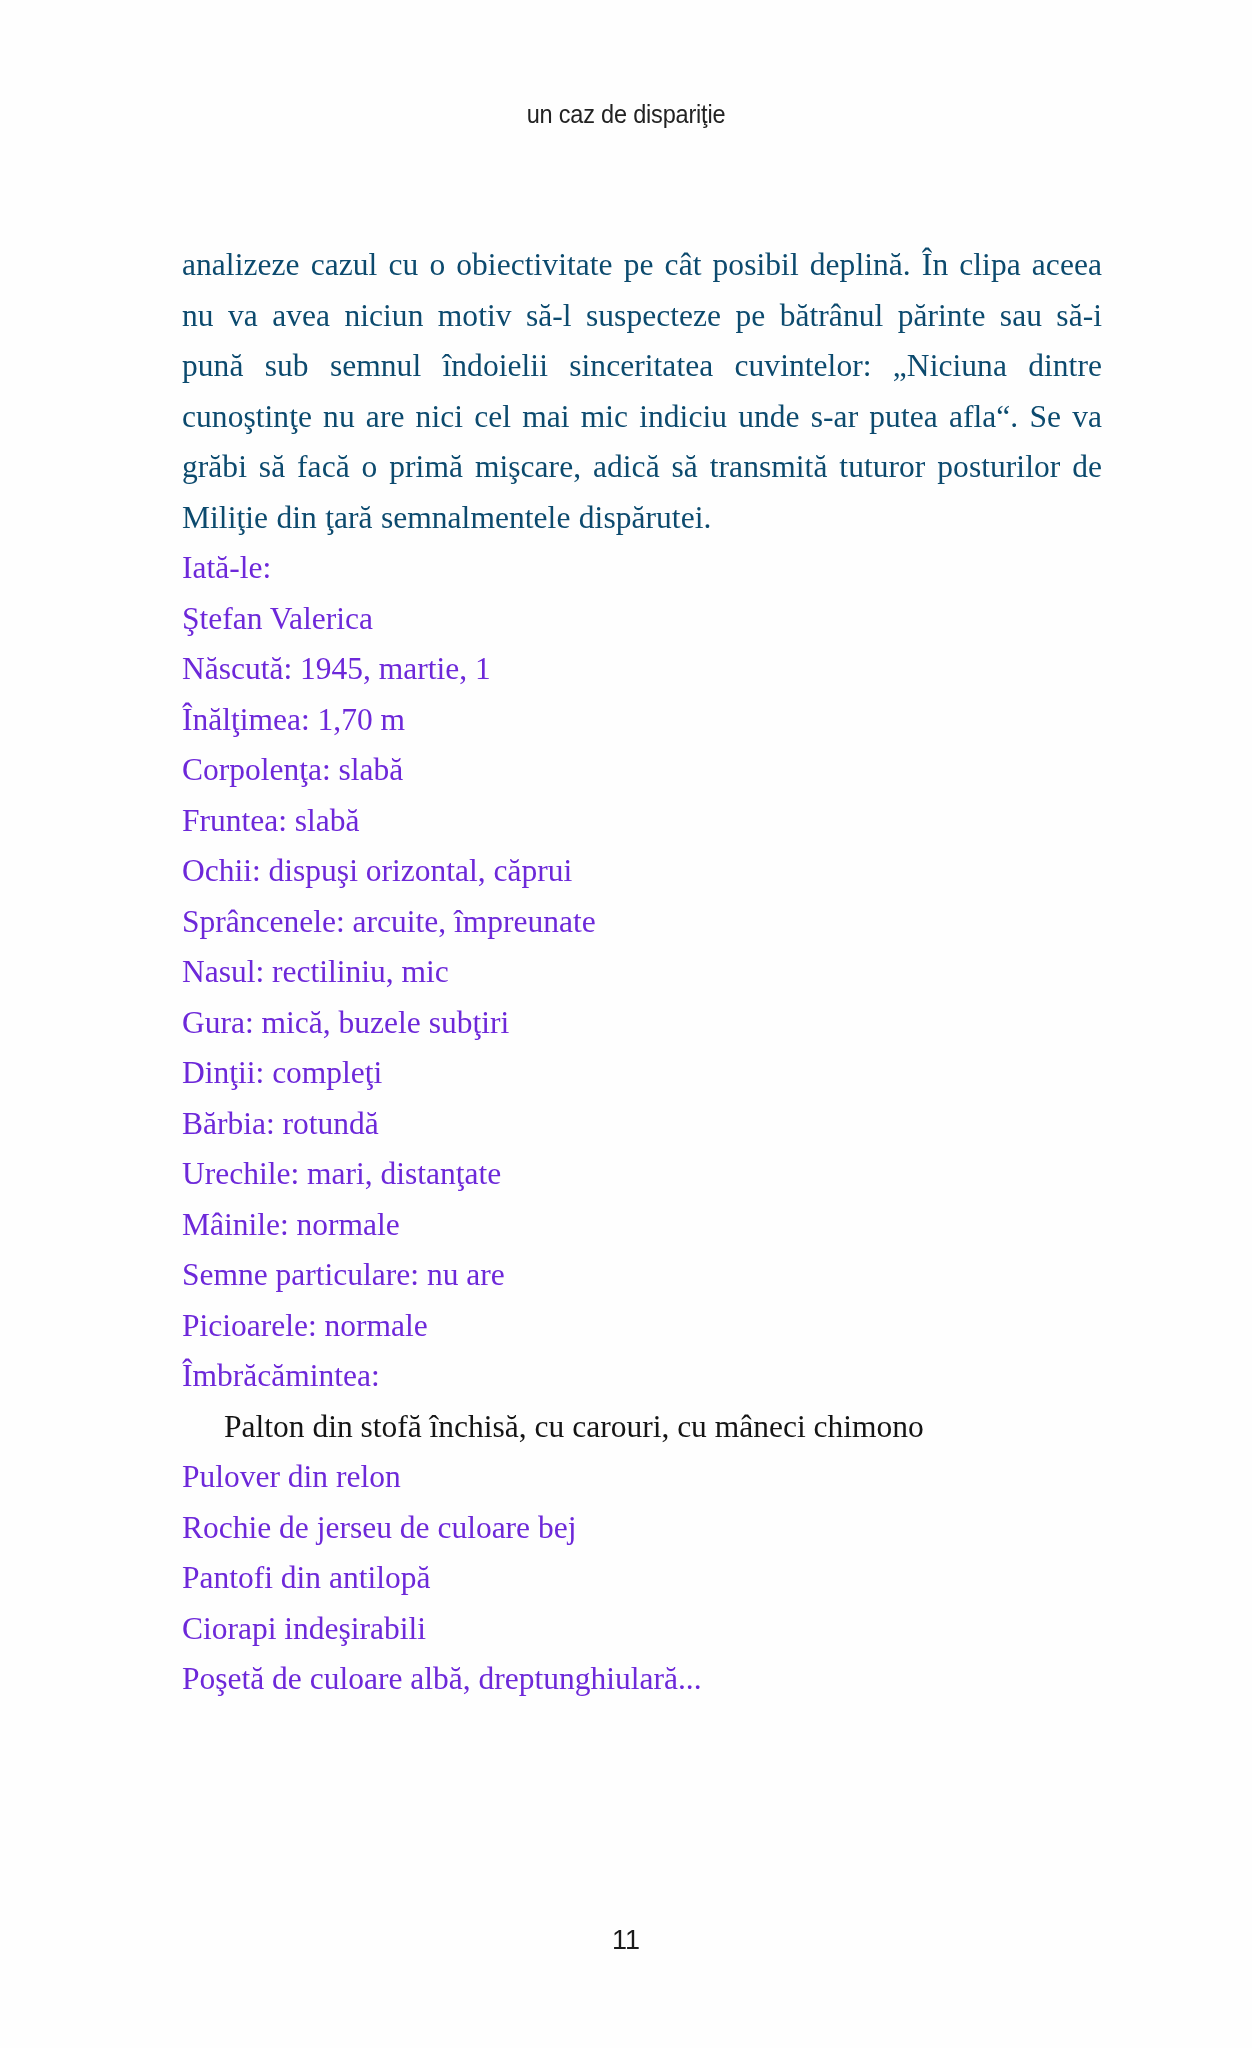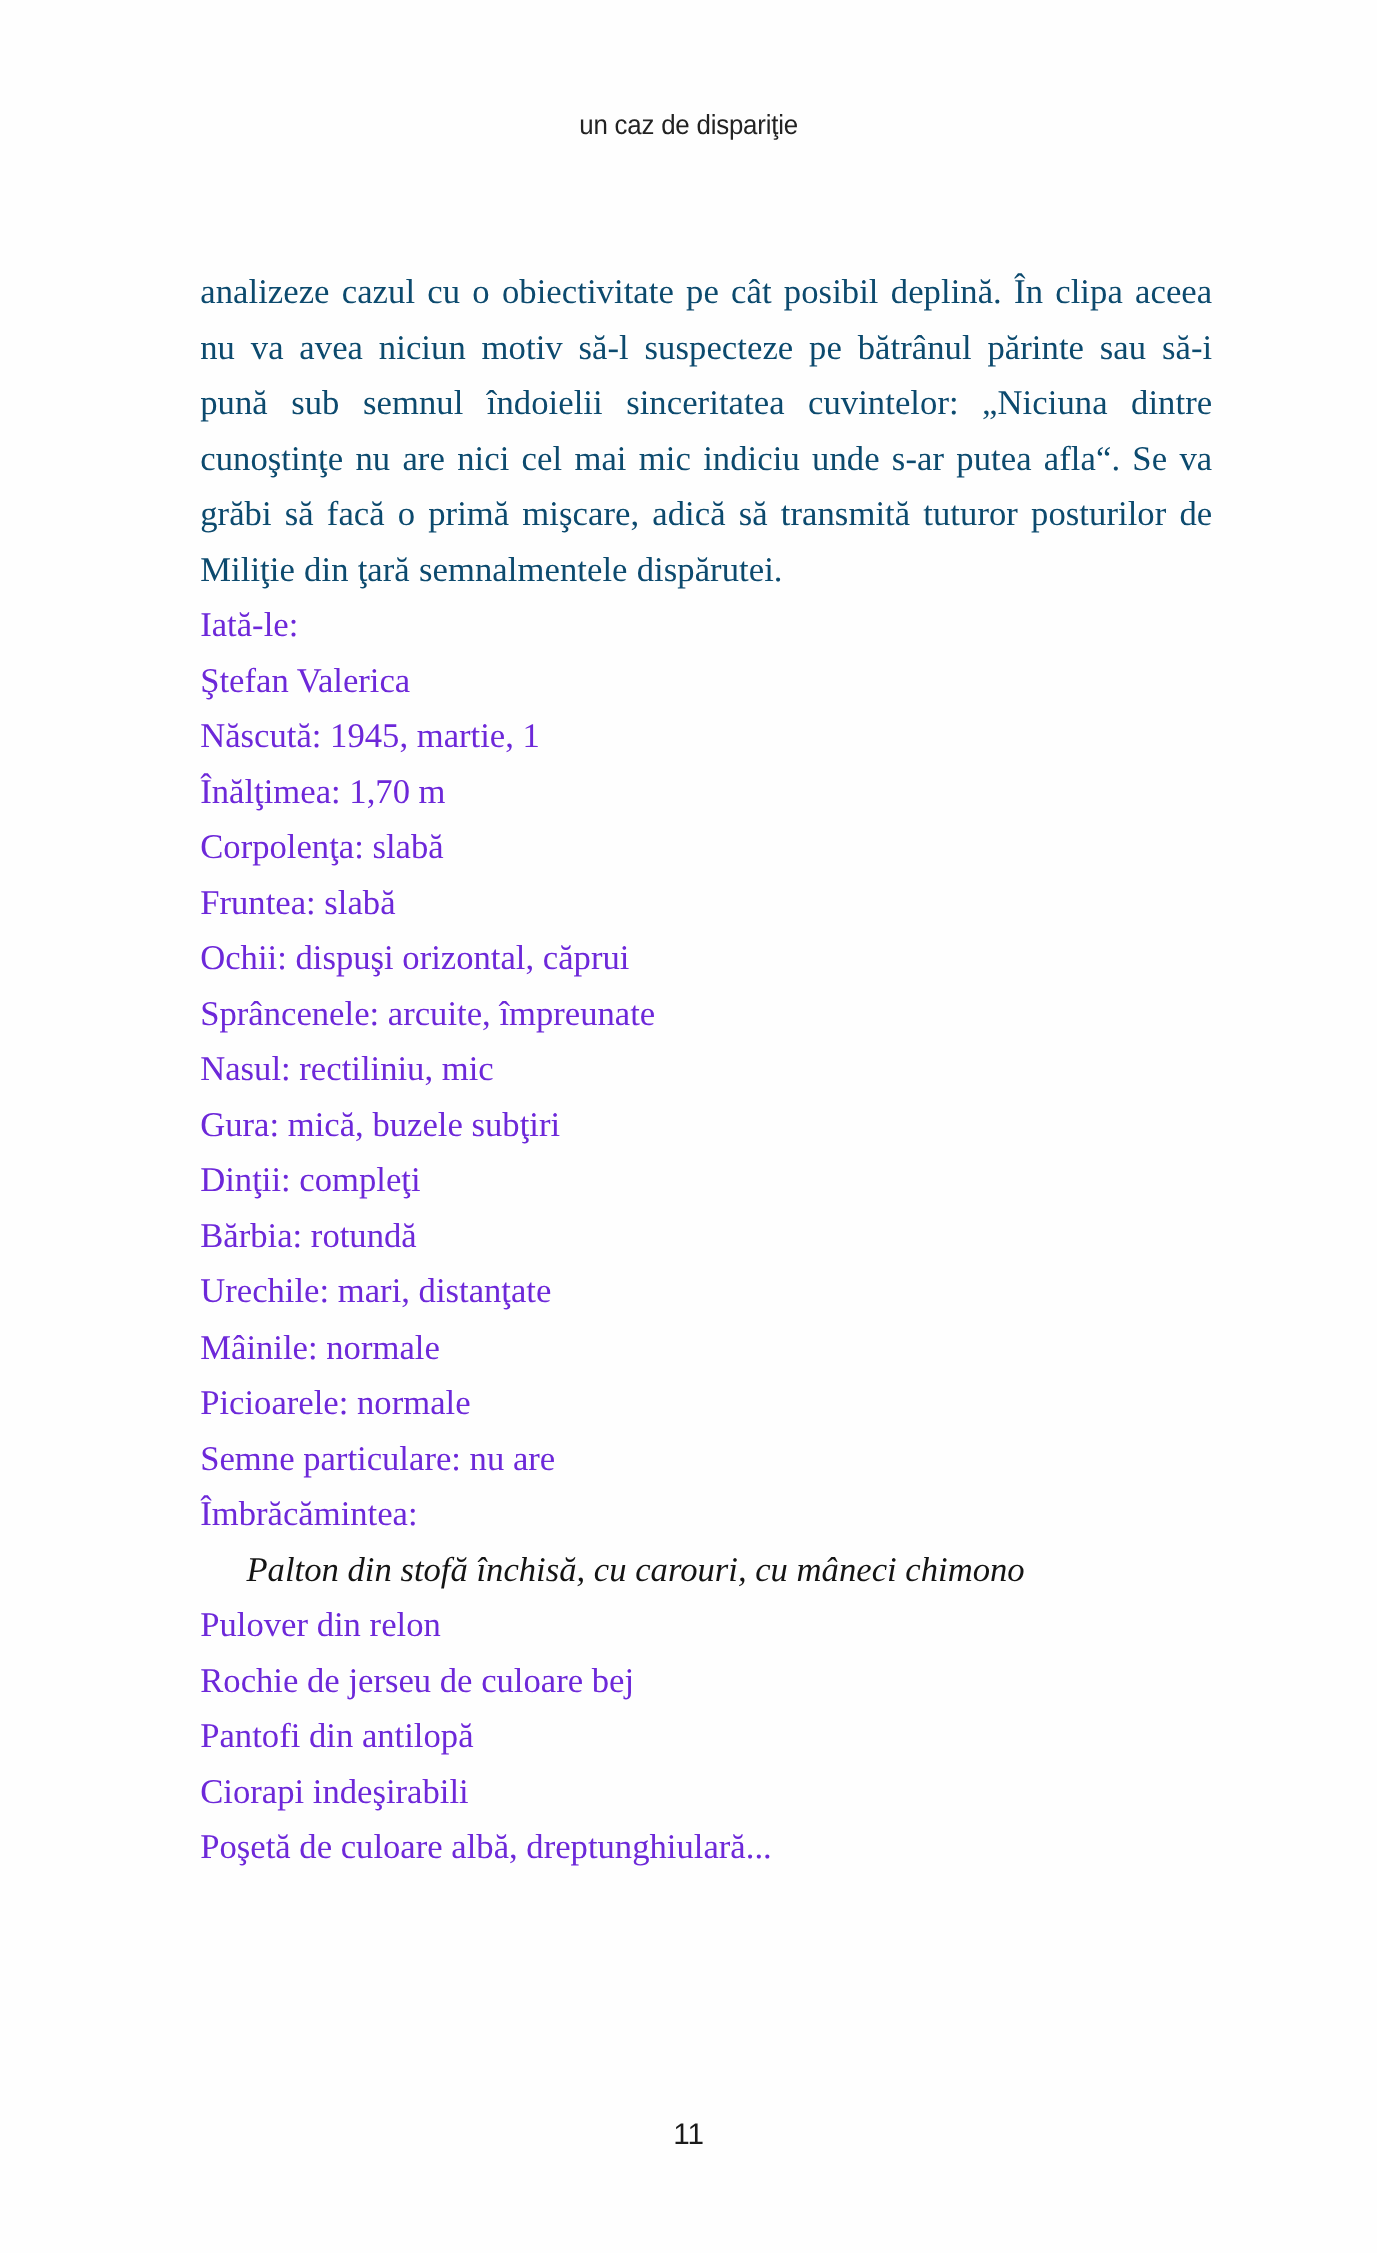--- a/index.html
+++ b/index.html
@@ -77,21 +77,20 @@
   .indent-1 { padding-left: 42px; }
   .indent-2 { padding-left: 28px; }
 
   .para-just {
     text-align: justify;
     text-align-last: left;
     font-size: 31.5px;
     line-height: 50.5px;
     margin: 0;
     color: #141414;
-    font-style: italic;
   }
   .para-just .lead {
     display: inline-block;
     width: 42px;
   }
 
   
   .folio {
     position: absolute;
     bottom: 92px;
@@ -122,22 +121,22 @@
       <li class="indent-2">Corpolenţa: slabă</li>
       <li class="indent-2">Fruntea: slabă</li>
       <li class="indent-2">Ochii: dispuşi orizontal, căprui</li>
       <li class="indent-2">Sprâncenele: arcuite, împreunate</li>
       <li class="indent-2">Nasul: rectiliniu, mic</li>
       <li class="indent-2">Gura: mică, buzele subţiri</li>
       <li class="indent-2">Dinţii: compleţi</li>
       <li class="indent-2">Bărbia: rotundă</li>
       <li class="indent-2">Urechile: mari, distanţate</li>
       <li class="indent-2">Mâinile: normale</li>
+      <li class="indent-2">Semne particulare: nu are</li>
       <li class="indent-2">Picioarele: normale</li>
-      <li class="indent-2">Semne particulare: nu are</li>
       <li class="indent-2">Îmbrăcămintea:</li>
     </ul>
 
     <p class="para-just"><span class="lead"></span><span>Palton din stofă închisă, cu carouri, cu mâneci chimono</span></p>
 
     <ul class="list">
       <li class="indent-2">Pulover din relon</li>
       <li class="indent-2">Rochie de jerseu de culoare bej</li>
       <li class="indent-2">Pantofi din antilopă</li>
       <li class="indent-2">Ciorapi indeşirabili</li>

